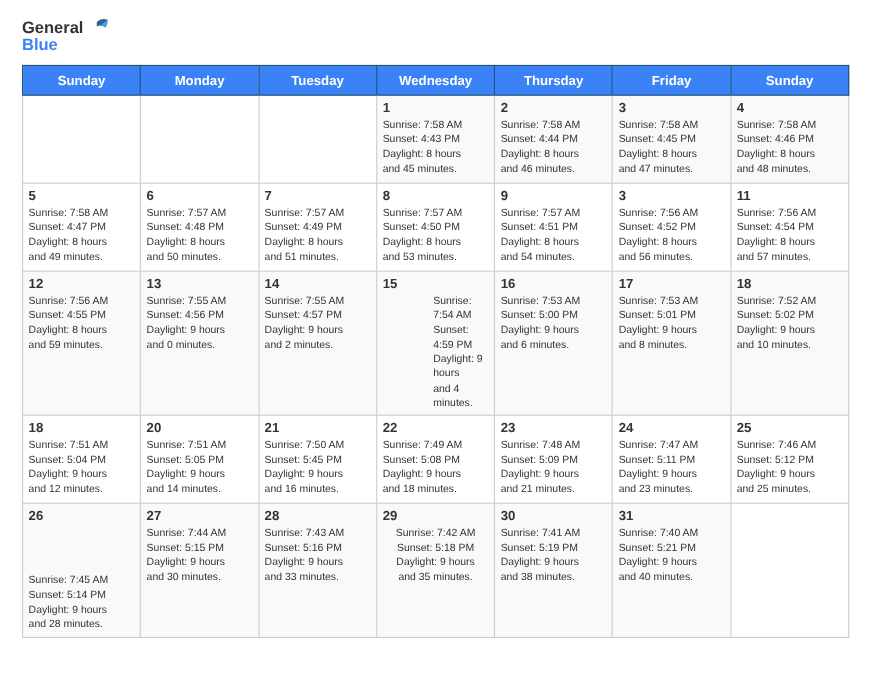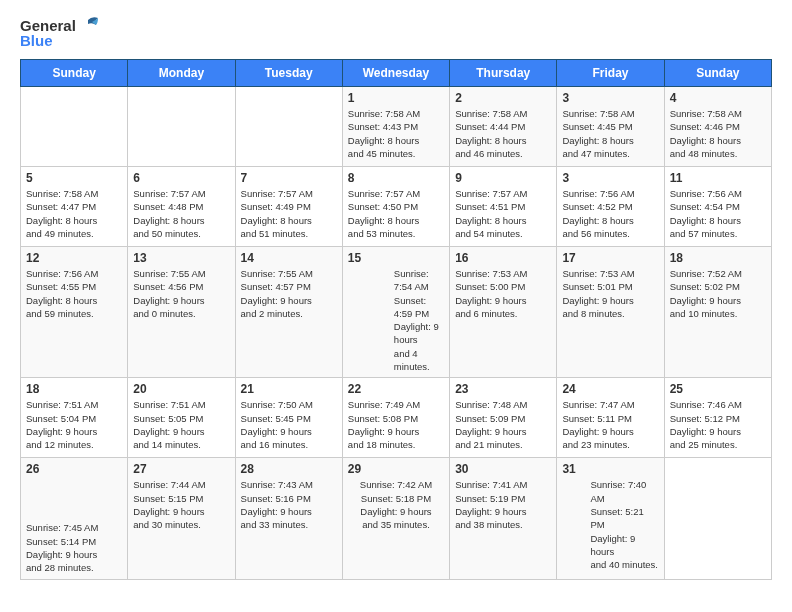--- a/index.html
+++ b/index.html
@@ -331,21 +331,21 @@
           </td>
           <td>
             <span class="day-number">30</span>
             <div class="day-info" style="white-space: pre-line;">Sunrise: 7:41 AM
 Sunset: 5:19 PM
 Daylight: 9 hours
 and 38 minutes.</div>
           </td>
           <td>
             <span class="day-number">31</span>
-            <div class="day-info" style="white-space: pre-line; margin-left: 28px;">Sunrise: 7:40 AM
+            <div class="day-info" style="white-space: pre-line;">Sunrise: 7:40 AM
 Sunset: 5:21 PM
 Daylight: 9 hours
 and 40 minutes.</div>
           </td>
           <td class="empty-cell"></td>
         </tr>
       </tbody>
   </table>
 </div>
 

